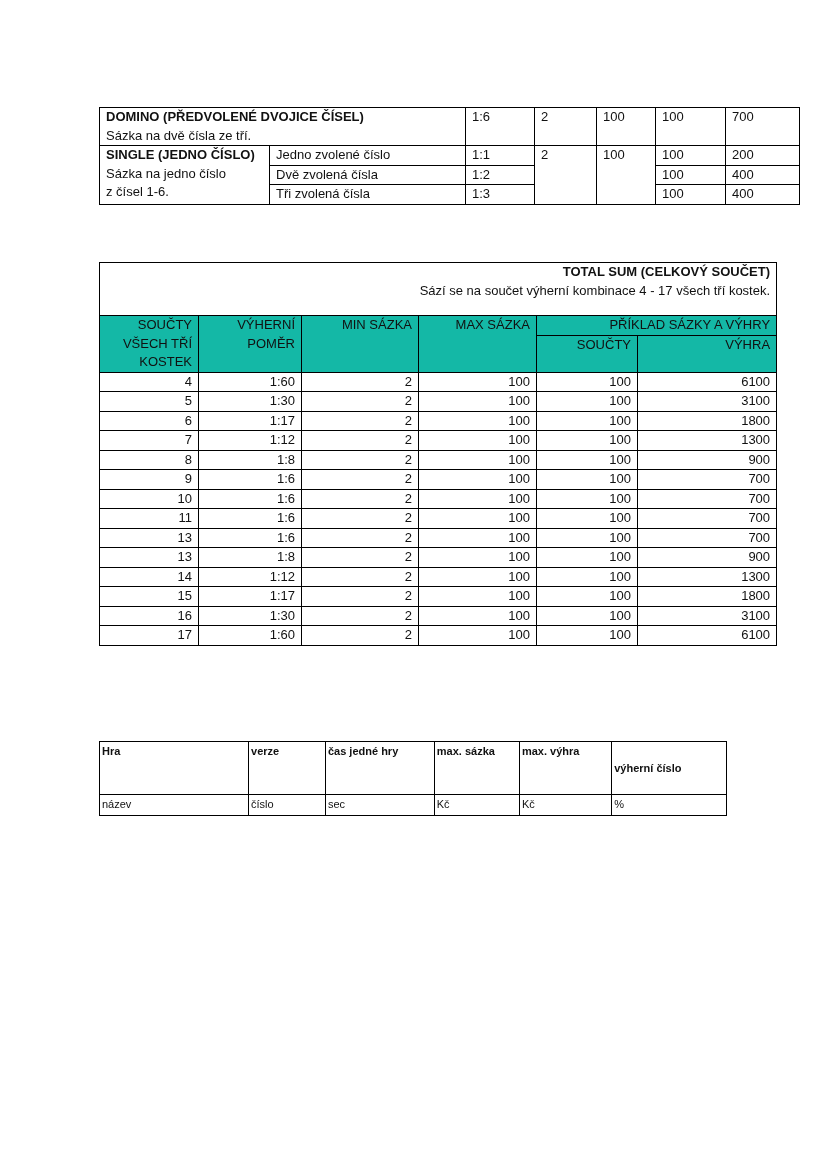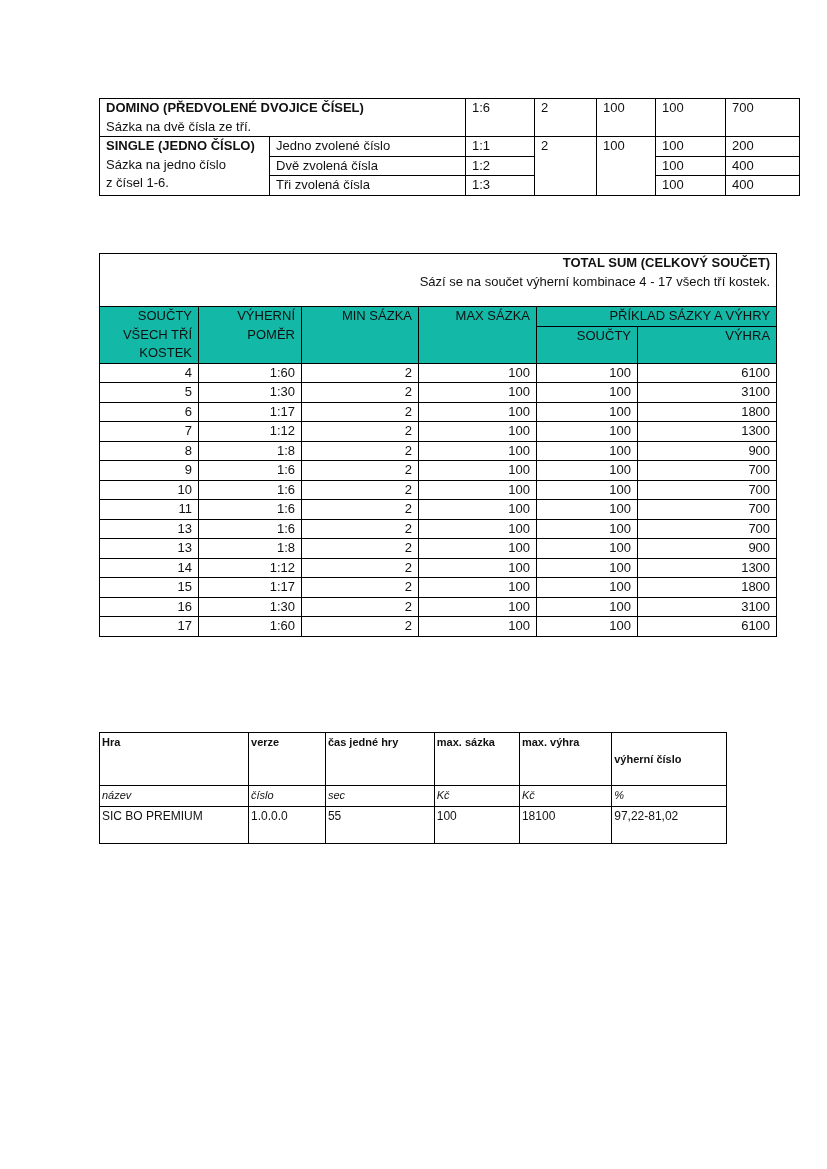--- a/index.html
+++ b/index.html
@@ -1,39 +1,39 @@
 <!DOCTYPE html>
 <html><head>
 <meta charset="utf-8">
 <style>
   html, body { margin: 0; padding: 0; background: #ffffff; }
   body {
     width: 827px; height: 1169px; position: relative; overflow: hidden;
     font-family: "Liberation Sans", "DejaVu Sans", sans-serif;
     color: #111111;
   }
-  table { border-collapse: collapse; position: absolute; table-layout: fixed; }
+  table { border-collapse: collapse; position: absolute; table-layout: fixed; margin-top: 9px; }
   td { border: 1px solid #000; padding: 0 6px; vertical-align: top; font-size: 13px; line-height: 18px; }
   .b { font-weight: bold; }
   .gray { background: #14b8a6; }
 
   
   #t1 { left: 99px; top: 98px; width: 681px; }
   #t1 td { font-size: 13px; line-height: 18.5px; }
 
   
   #t2 { left: 99px; top: 253px; width: 677px; text-align: right; }
   #t2 td { font-size: 13px; line-height: 18.5px; }
   #t2 .title-cell { height: 52px; }
 
   
   #t3 { left: 99px; top: 732px; width: 628px; }
   #t3 td { font-size: 11px; line-height: 14px; padding: 2px 2px; }
   #t3 .hdr td { height: 48px; font-weight: bold; }
-  #t3 .units td { height: 16px; font-style: italic; }
+  #t3 .units td { height: 16px; }
   #t3 .row td { height: 32px; font-size: 12px; }
 </style>
 </head>
 <body>
 
 <table id="t1">
   <colgroup>
     <col style="width:170px">
       <col style="width:196px">
       <col style="width:69px">
@@ -245,22 +245,14 @@
     <td style="vertical-align:middle">výherní číslo</td>
   </tr>
   <tr class="units">
     <td>název</td>
     <td>číslo</td>
     <td>sec</td>
     <td>Kč</td>
     <td>Kč</td>
     <td>%</td>
   </tr>
-  <tr class="row">
-    <td>SIC BO PREMIUM</td>
-    <td>1.0.0.0</td>
-    <td>55</td>
-    <td>100</td>
-    <td>18100</td>
-    <td>97,22-81,02</td>
-  </tr>
 </tbody>
   </table>
 
 </body></html>

